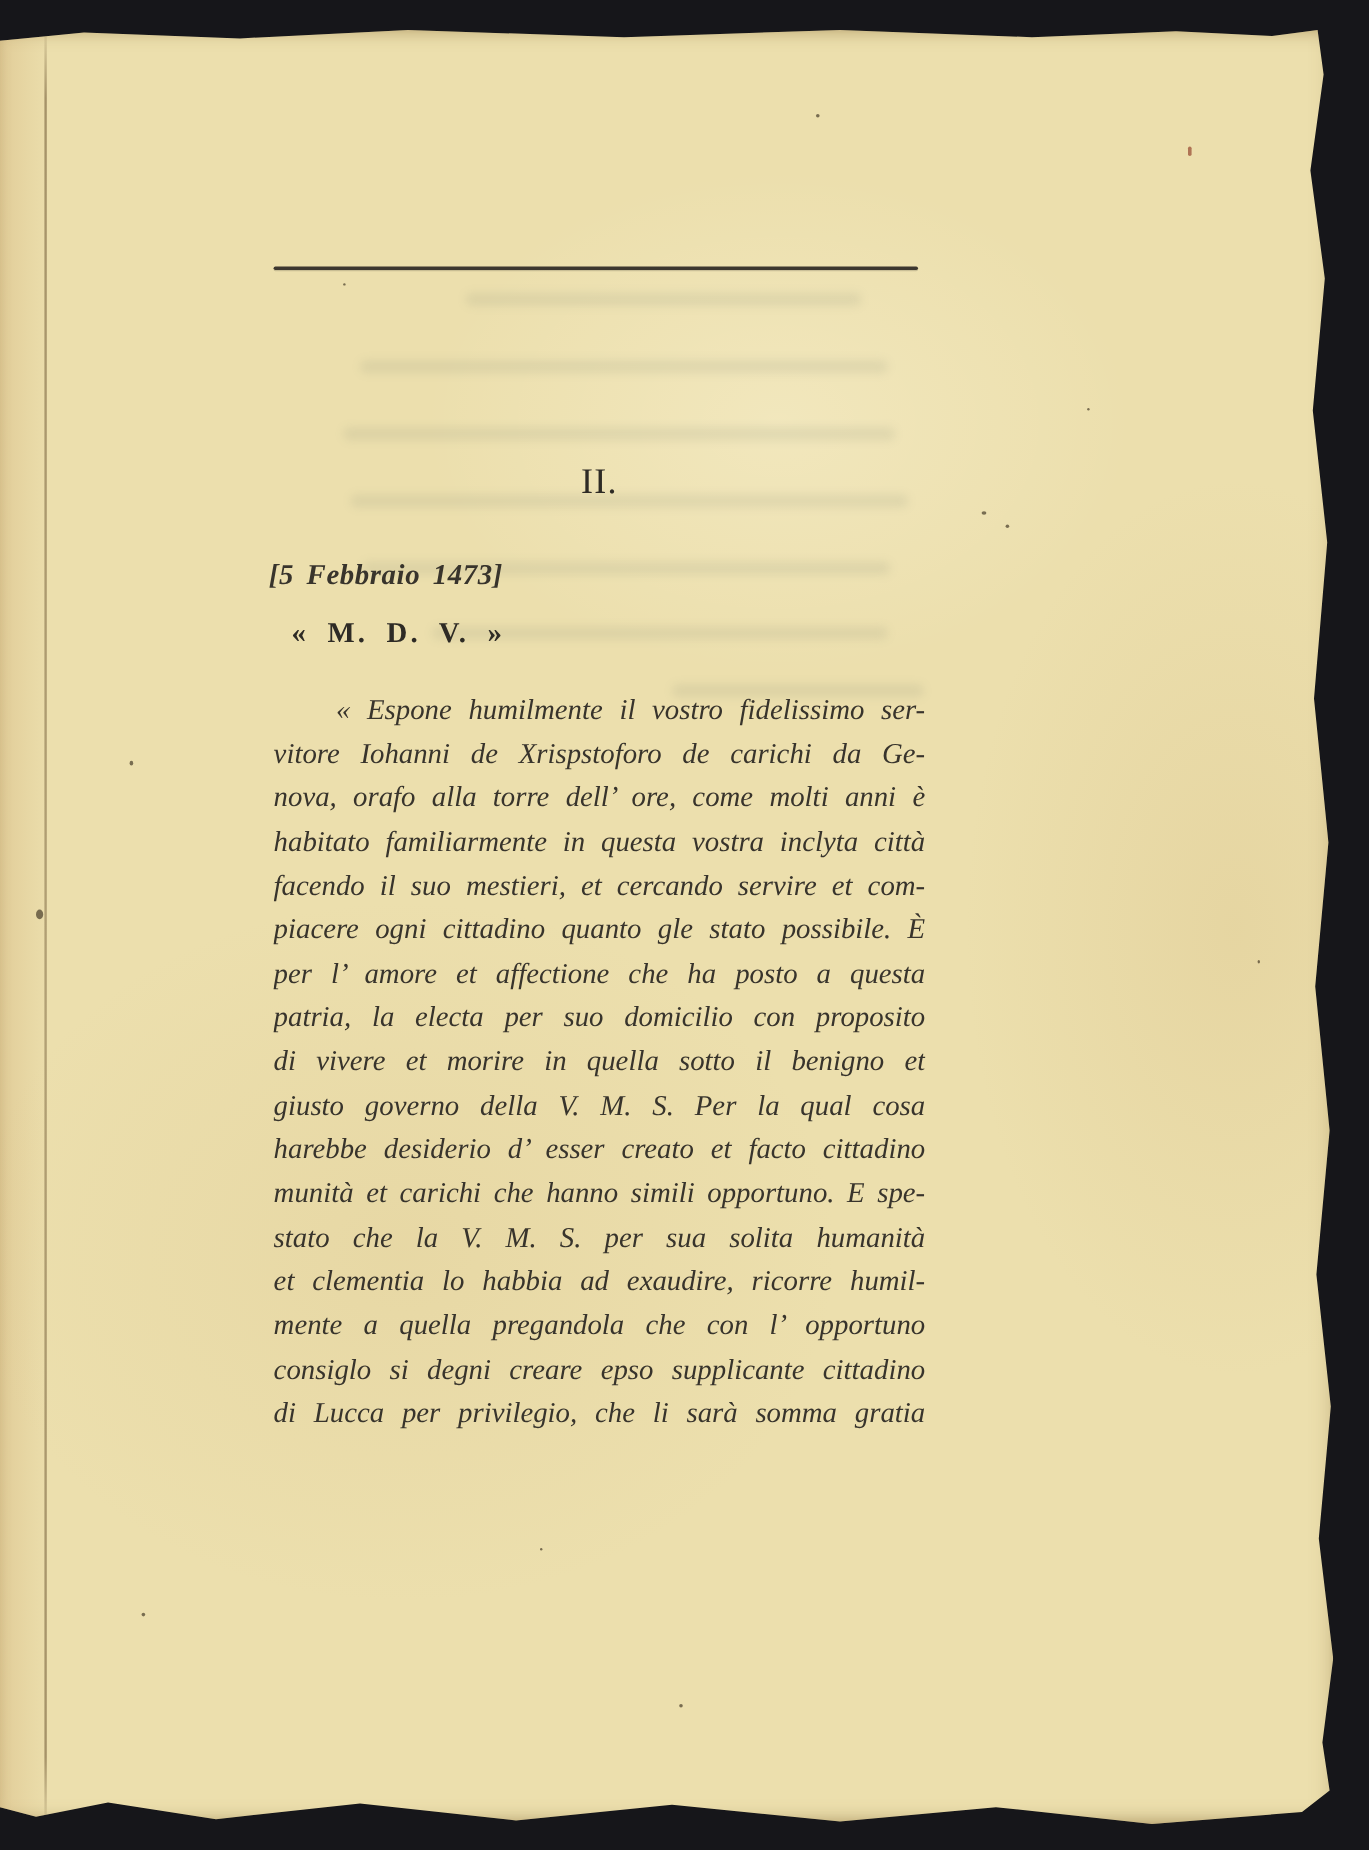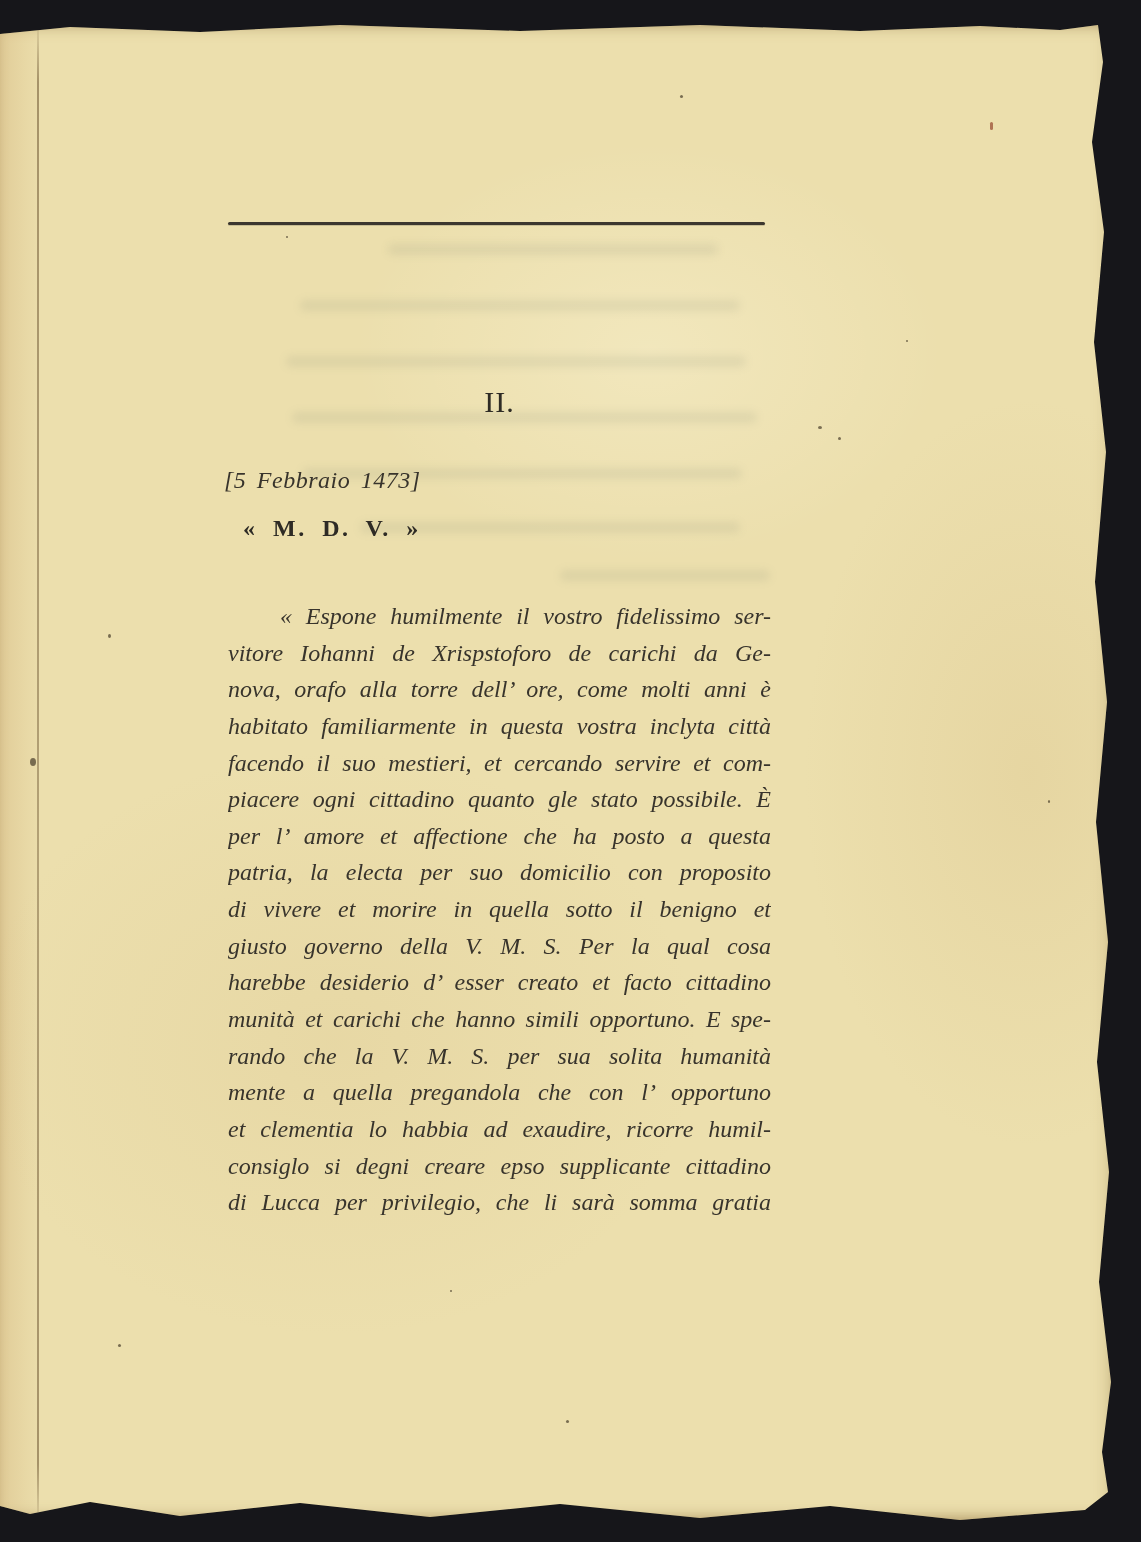--- a/index.html
+++ b/index.html
@@ -71,38 +71,39 @@
     position:absolute; left:228px; top:360px; width:543px;
     text-align:center;
     font-size:30px; line-height:40px; letter-spacing:1px;
     color:#2e2b25;
   }
   .date-line{
     position:absolute; left:224px; top:440px; width:560px;
     font-style:italic; font-size:24px; line-height:36px;
     letter-spacing:0.5px; word-spacing:4px;
     color:var(--ink,#38342c);
+    font-weight:bold;
   }
   .salutation{
     position:absolute; left:243px; top:488px; width:560px;
     font-size:24px; line-height:36px;
     letter-spacing:2.5px; word-spacing:7px;
     color:#2e2b25;
     font-weight:bold;
   }
   .para{
     position:absolute; left:228px; top:552px; width:543px;
     color:var(--ink,#38342c);
   }
   .line{
     height:36.65px; line-height:36.65px; overflow:hidden;
     font-style:italic; font-size:24px;
     text-align:justify; text-align-last:justify;
   }
-  .line.first{ padding-left:52px;margin-top:24px; }
+  .line.first{ padding-left:52px; }
 
   
   .speck{position:absolute; border-radius:50%; background:rgba(58,48,30,0.65);}
   .speck.red{background:rgba(150,70,45,0.70);}
 </style>
 </head>
 <body>
 
 <div class="scene">
 
@@ -133,23 +134,23 @@
       <div class="line">nova, orafo alla torre dell’ ore, come molti anni è</div>
       <div class="line">habitato familiarmente in questa vostra inclyta città</div>
       <div class="line">facendo il suo mestieri, et cercando servire et com-</div>
       <div class="line">piacere ogni cittadino quanto gle stato possibile. È</div>
       <div class="line">per l’ amore et affectione che ha posto a questa</div>
       <div class="line">patria, la electa per suo domicilio con proposito</div>
       <div class="line">di vivere et morire in quella sotto il benigno et</div>
       <div class="line">giusto governo della V. M. S. Per la qual cosa</div>
       <div class="line">harebbe desiderio d’ esser creato et facto cittadino</div>
       <div class="line">munità et carichi che hanno simili opportuno. E spe-</div>
-      <div class="line">rando che la V. M. S. per sua solita humanità</div>
+      <div class="line">stato che la V. M. S. per sua solita humanità</div>
+      <div class="line">et clementia lo habbia ad exaudire, ricorre humil-</div>
       <div class="line">mente a quella pregandola che con l’ opportuno</div>
-      <div class="line">et clementia lo habbia ad exaudire, ricorre humil-</div>
       <div class="line">consiglo si degni creare epso supplicante cittadino</div>
       <div class="line">di Lucca per privilegio, che li sarà somma gratia</div>
     </div>
 
     <span class="speck" style="left:680px;top:73px;width:3px;height:3px;"></span>
     <span class="speck red" style="left:990px;top:100px;width:3px;height:8px;border-radius:2px;"></span>
     <span class="speck" style="left:838px;top:415px;width:3px;height:3px;"></span>
     <span class="speck" style="left:30px;top:736px;width:6px;height:8px;"></span>
     <span class="speck" style="left:286px;top:214px;width:2px;height:2px;"></span>
     <span class="speck" style="left:906px;top:318px;width:2px;height:2px;"></span>

